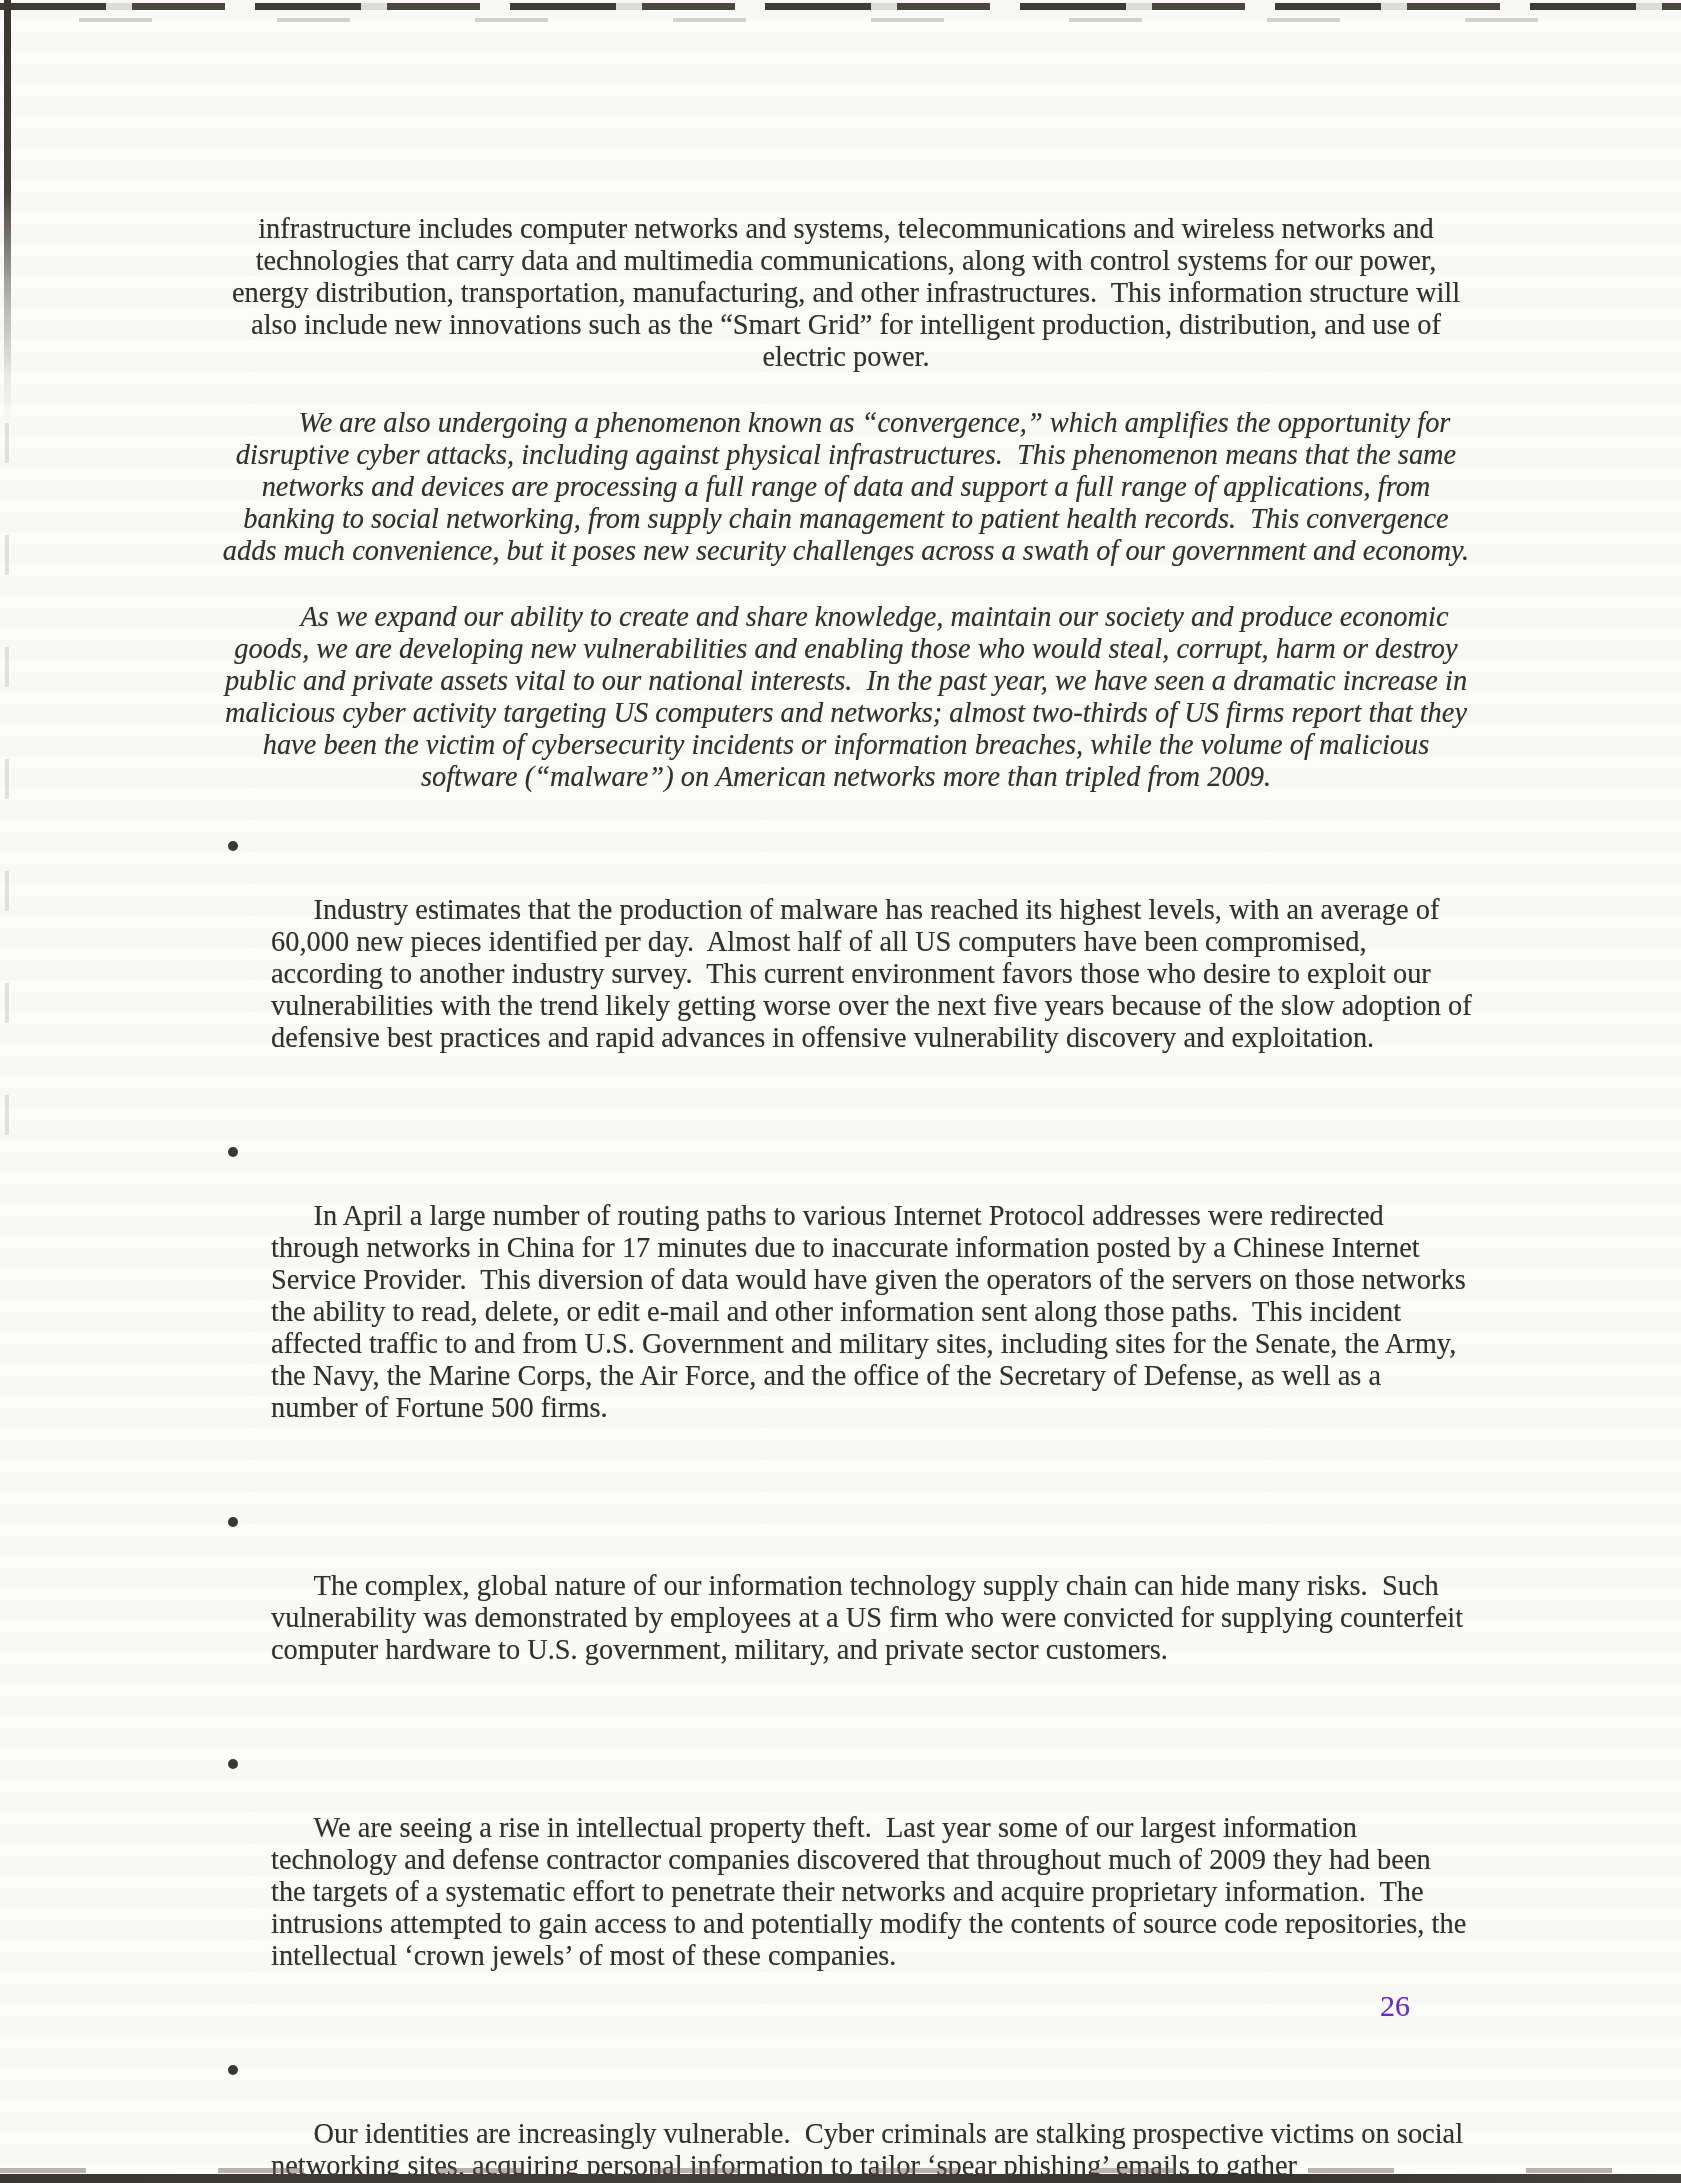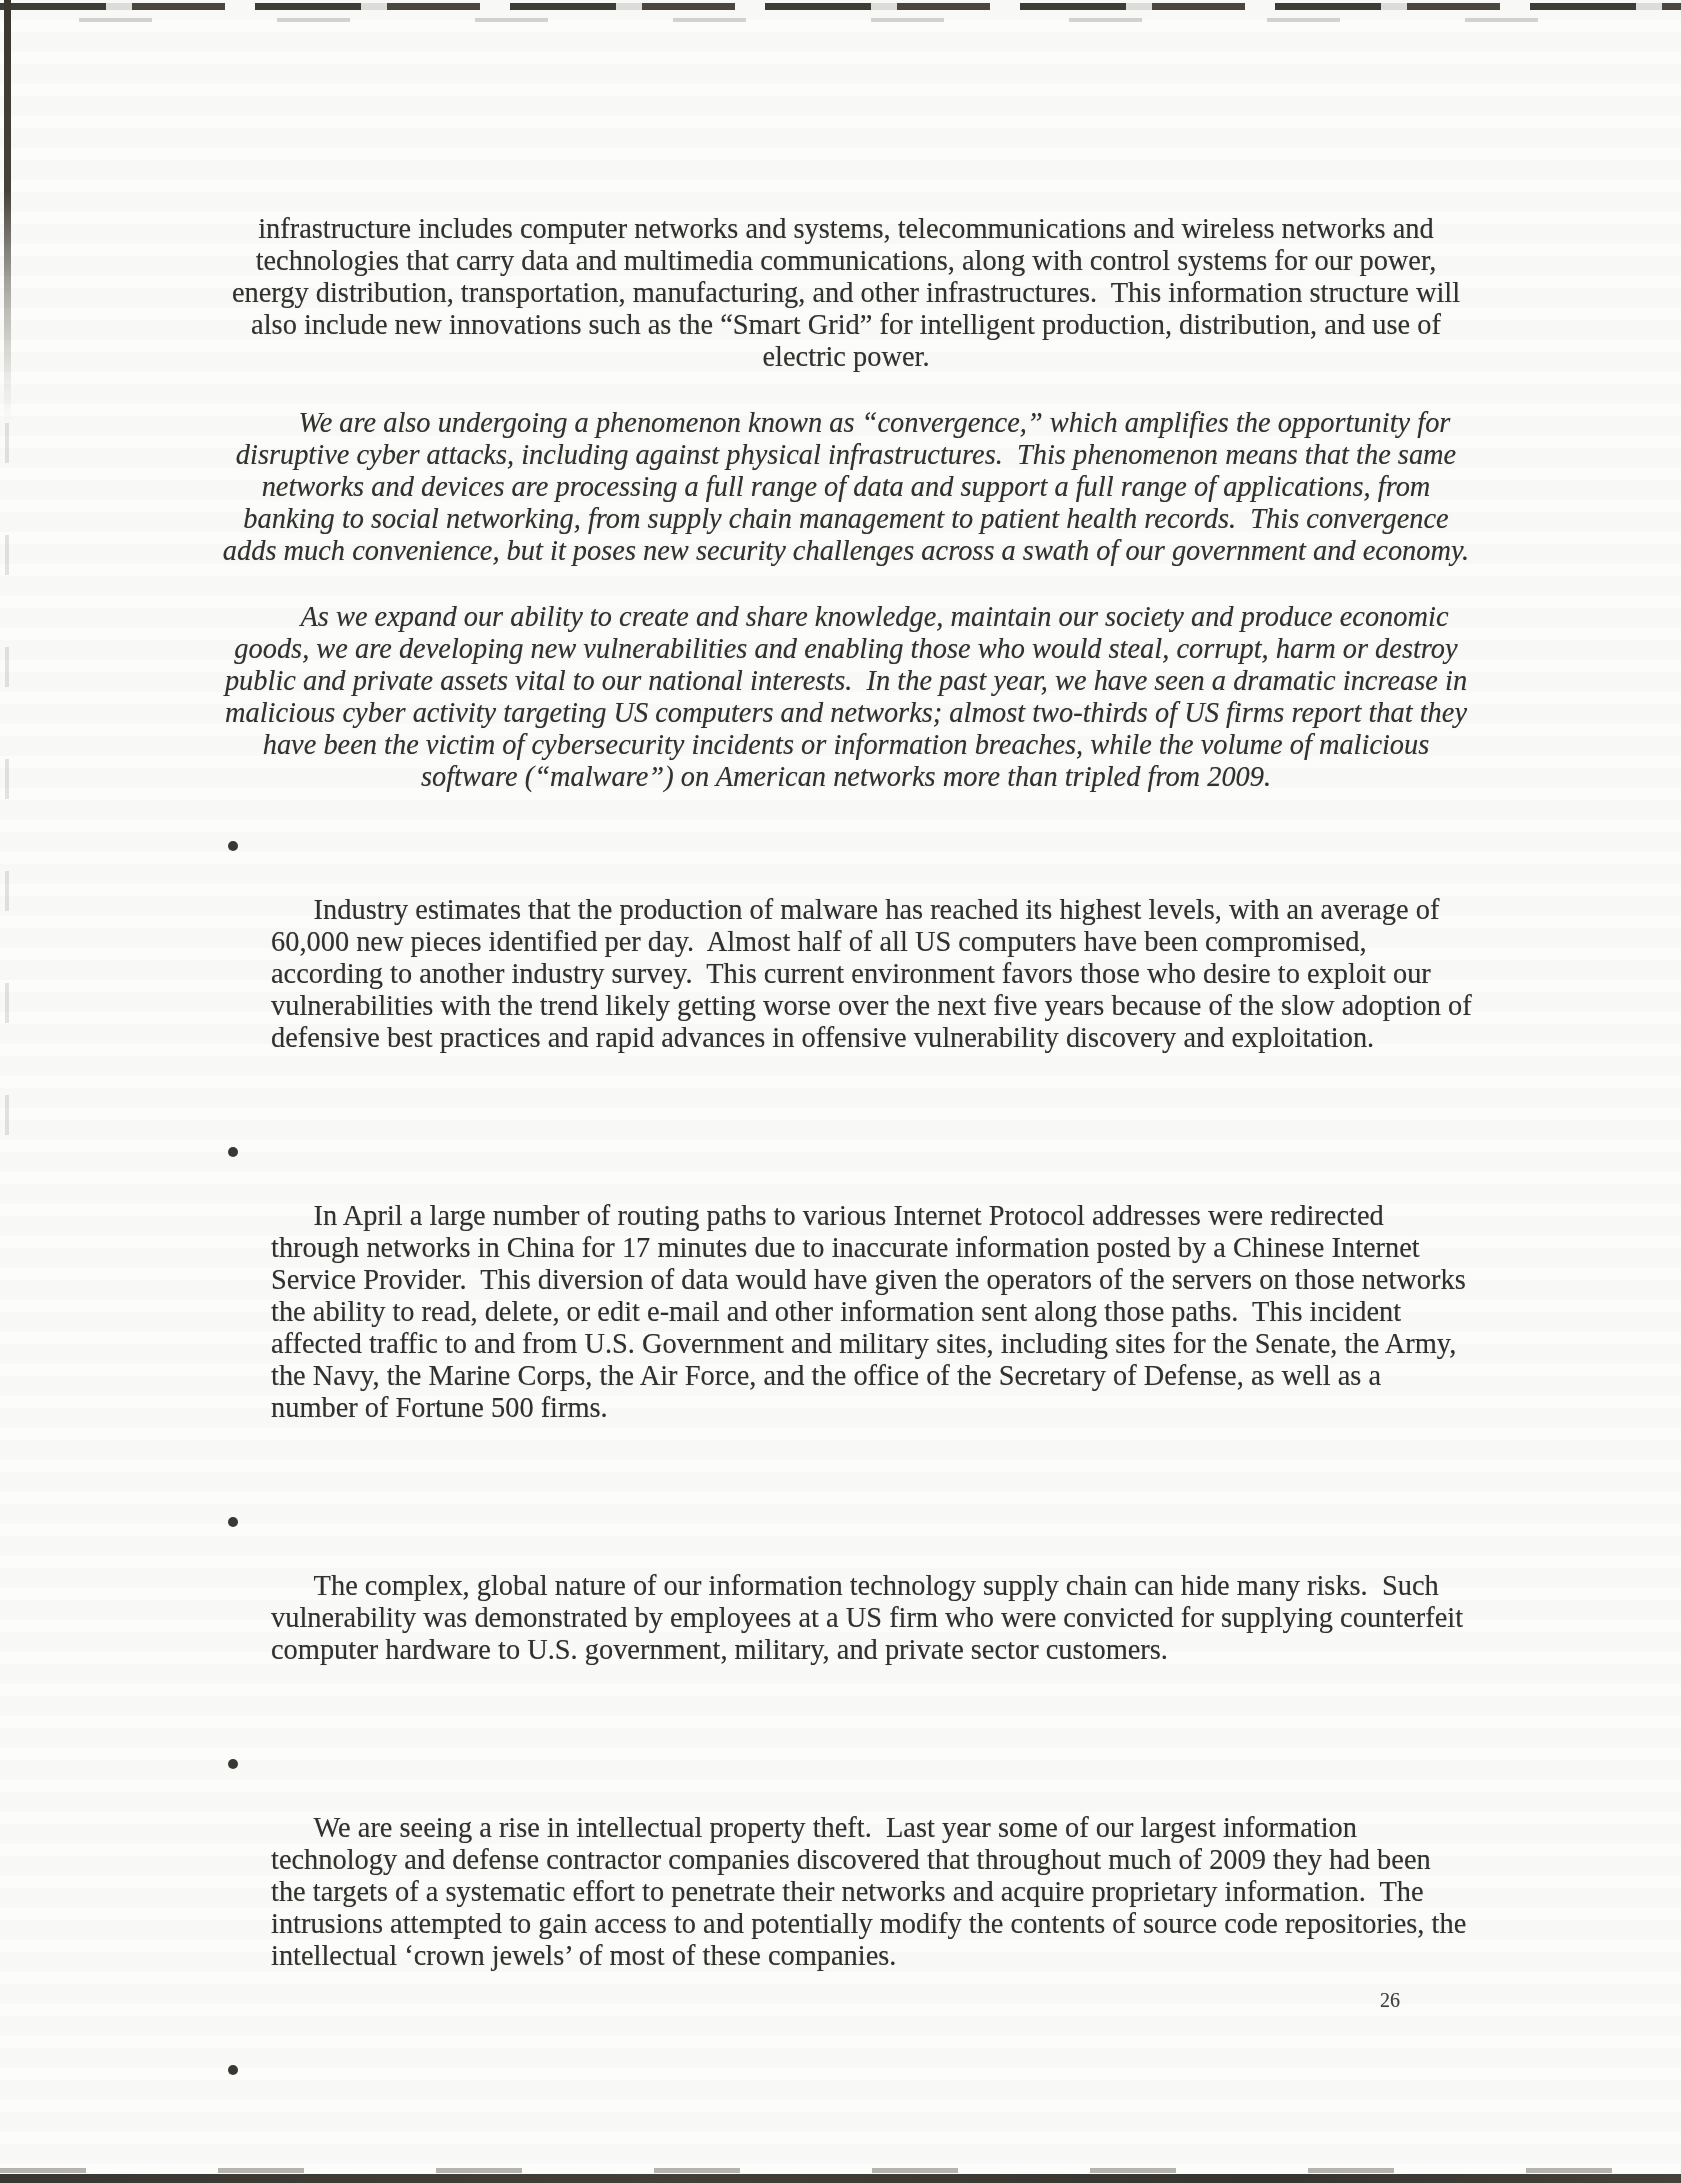--- a/index.html
+++ b/index.html
@@ -128,22 +128,22 @@
     top: 11.2px;
     width: 10px;
     height: 10px;
     border-radius: 50%;
     background: #3a3833;
   }
   .page-number {
     position: absolute;
     left: 1380px;
     top: 1989px;
-    font-size: 20px;
-    color: #404040;
+    font-size: 30px;
+    color: #6d28d9;
     text-shadow: 0 0 0.7px rgba(50, 49, 45, 0.4);
   }
 </style>
 </head>
 <body>
 
 <div class="scan-texture"></div>
 <div class="edge-top"></div>
 <div class="edge-top-faint"></div>
 <div class="edge-left"></div>
@@ -166,20 +166,21 @@
     <li>
       <span class="bullet-dot"></span>
       <span>The complex, global nature of our information technology supply chain can hide many risks.  Such vulnerability was demonstrated by employees at a US firm who were convicted for supplying counterfeit computer hardware to U.S. government, military, and private sector customers.</span>
     </li>
     <li>
       <span class="bullet-dot"></span>
       <span>We are seeing a rise in intellectual property theft.  Last year some of our largest information technology and defense contractor companies discovered that throughout much of 2009 they had been the targets of a systematic effort to penetrate their networks and acquire proprietary information.  The intrusions attempted to gain access to and potentially modify the contents of source code repositories, the intellectual ‘crown jewels’ of most of these companies.</span>
     </li>
     <li>
       <span class="bullet-dot"></span>
+      <span>Our identities are increasingly vulnerable.  Cyber criminals are stalking prospective victims on social networking sites, acquiring personal information to tailor ‘spear phishing’ emails to gather</span>
     </li>
   </ul>
 </div>
 
 <div class="page-number">26</div>
 
 <div class="edge-bottom-faint"></div>
 <div class="edge-bottom"></div>
 
 

